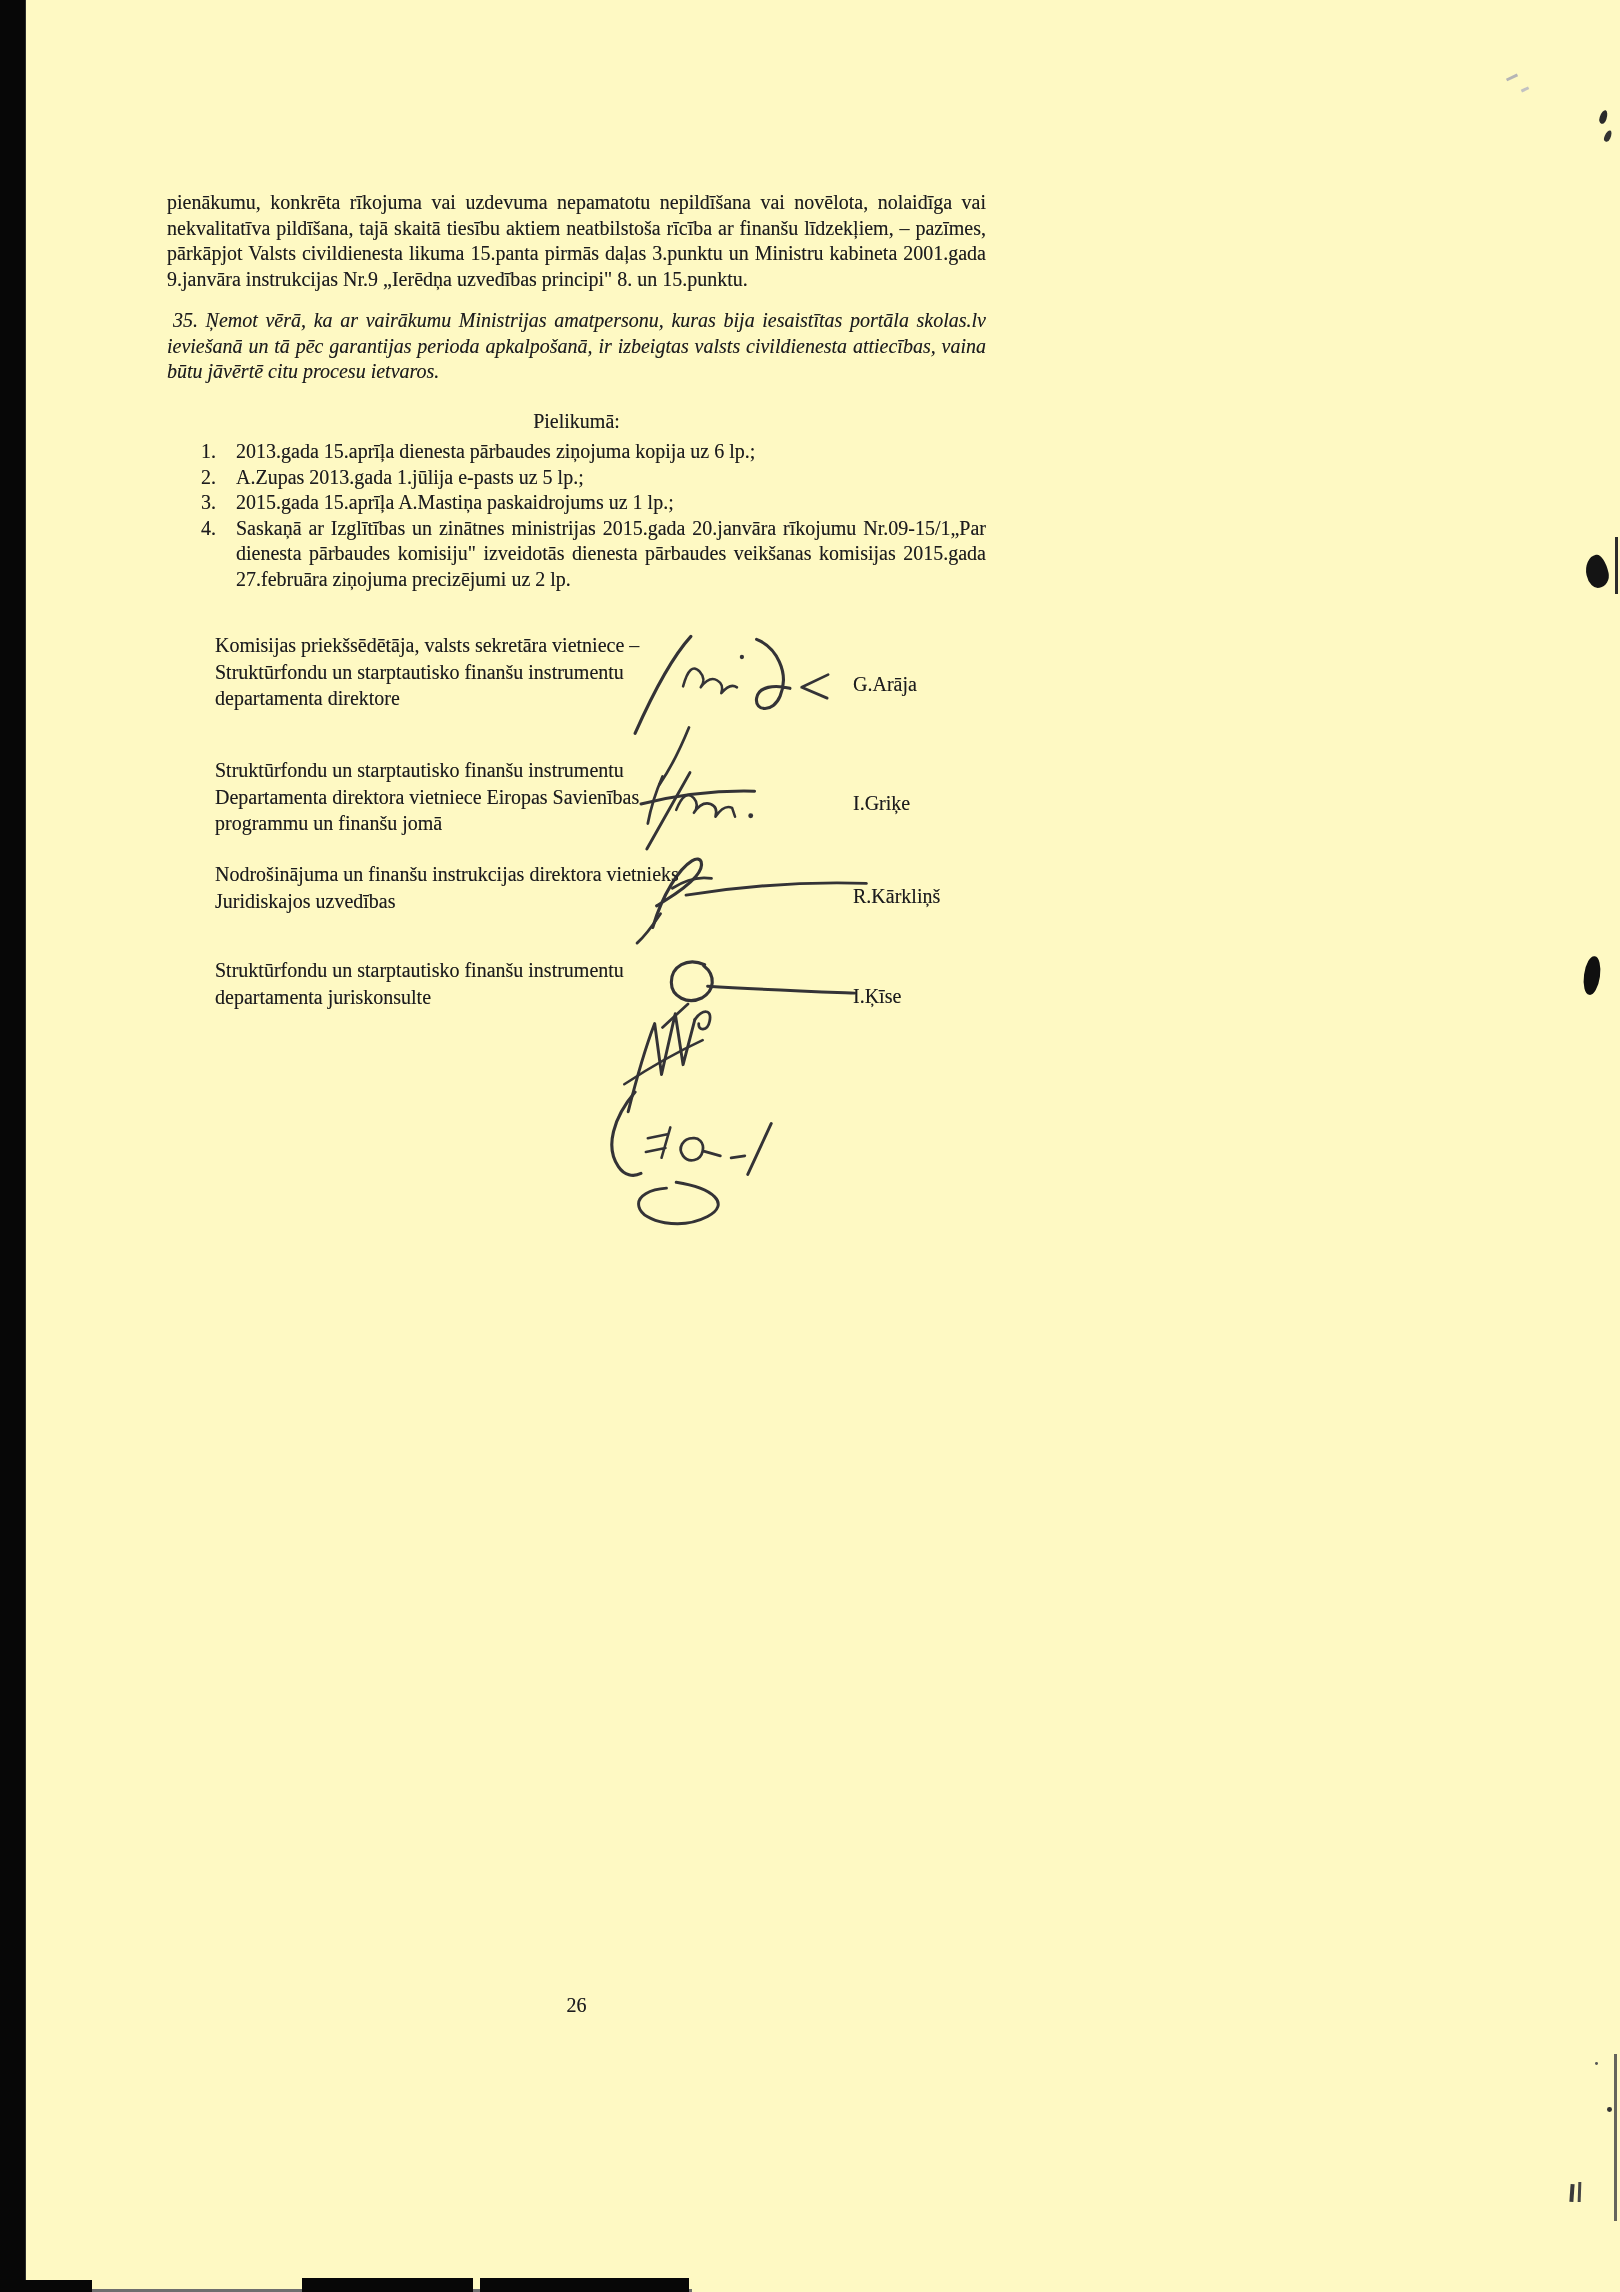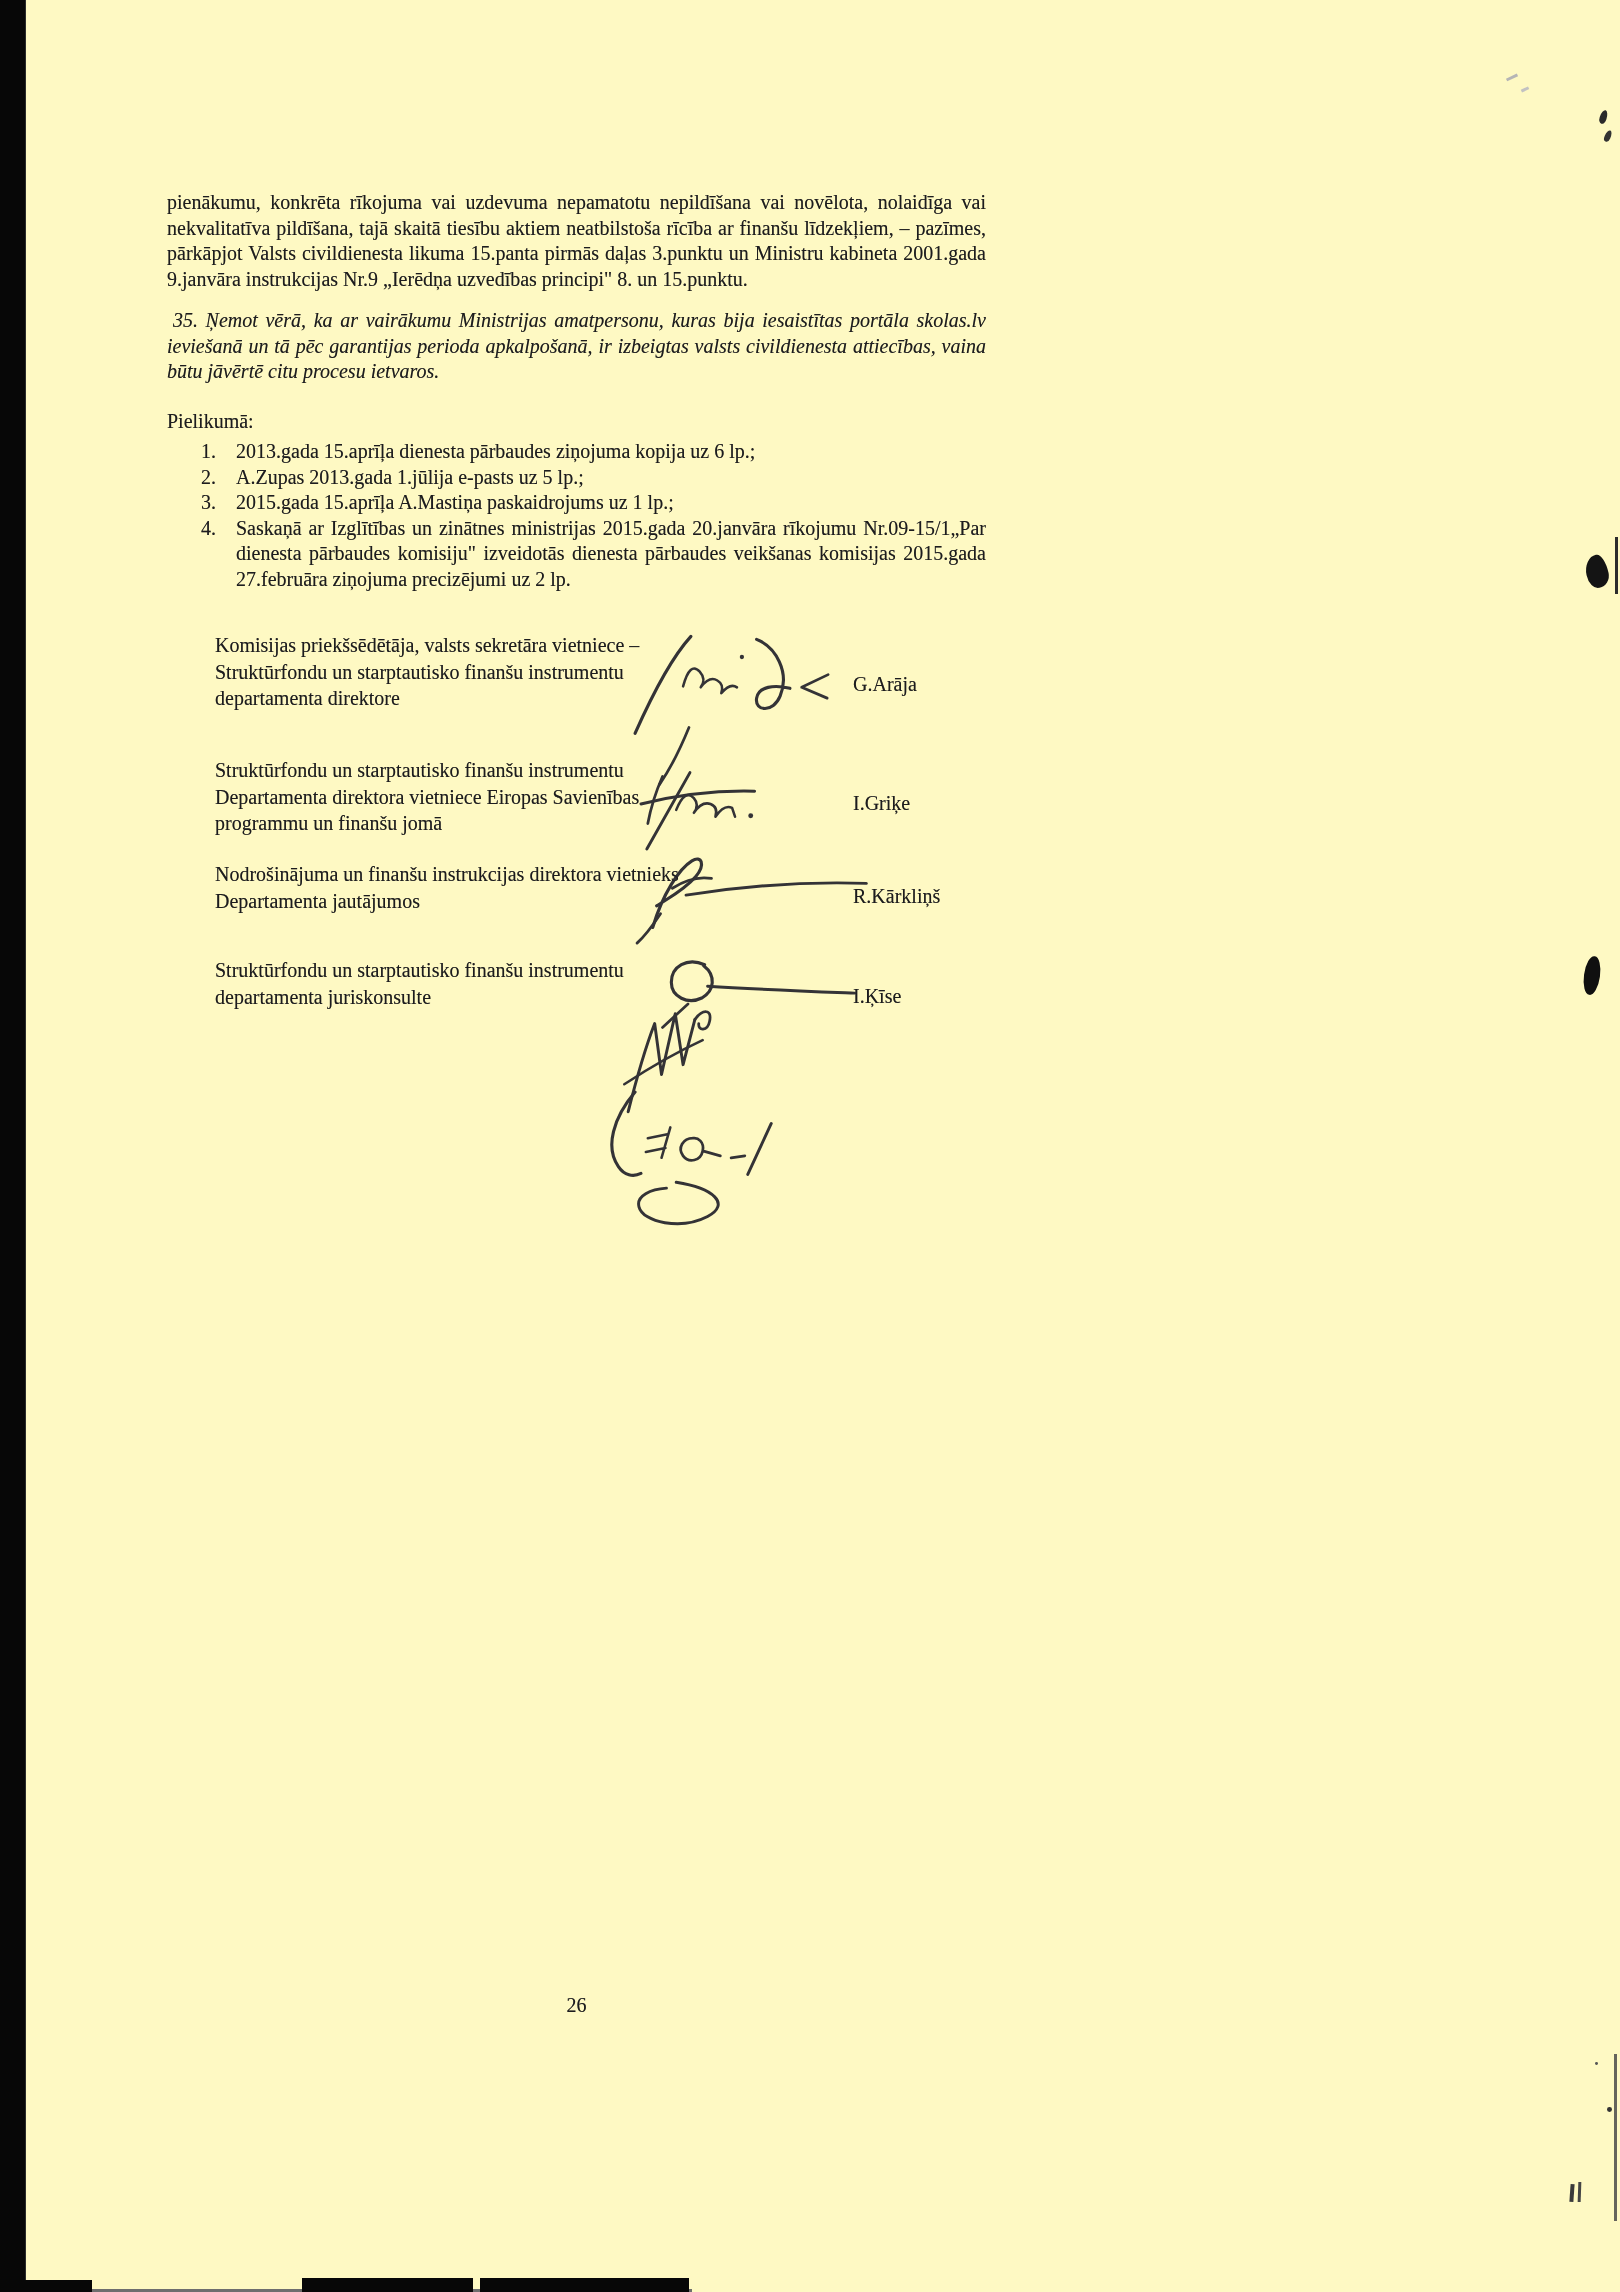--- a/index.html
+++ b/index.html
@@ -9,21 +9,21 @@
     width:1620px; height:2293px;
     background:#fef9c3;
     overflow:hidden;
     font-family:"Liberation Serif","DejaVu Serif",serif;
     color:#1c1c1e;
     text-shadow:0 0 0.5px rgba(30,30,30,0.45);
   }
   .textblock { position:absolute; left:167px; top:190px; width:819px; font-size:20px; line-height:25.5px; }
   p.para { text-align:justify; }
   .para35 { margin-top:16px; text-indent:5.9px;font-style:italic; }
-  .attach-heading { margin-top:24.5px; }
+  .attach-heading { margin-top:24.5px;text-align:center; }
   .list { margin-top:4.9px; margin-left:34px; }
   .li { display:flex; }
   .num { width:35px; flex:0 0 35px; }
   .li-text { flex:1; text-align:justify; }
 
   .sig-block { position:absolute; left:167px; width:912px; font-size:20px; line-height:26.5px; }
   .sig-title div { white-space:nowrap;margin-left:48px; }
   .sig-name { position:absolute; left:686px; white-space:nowrap; }
 
   .page-number { position:absolute; left:167px; top:1994px; width:819px; text-align:center; font-size:20px; }
@@ -93,21 +93,21 @@
       <div>Struktūrfondu un starptautisko finanšu instrumentu</div>
       <div>Departamenta direktora vietniece Eiropas Savienības</div>
       <div>programmu un finanšu jomā</div>
     </div>
     <div class="sig-name" style="top:33px">I.Griķe</div>
   </div>
 
   <div class="sig-block" style="top:861px">
     <div class="sig-title">
       <div>Nodrošinājuma un finanšu instrukcijas direktora vietnieks</div>
-      <div>Departamenta jautājumos</div>
+      <div>Juridiskajos uzvedības</div>
     </div>
     <div class="sig-name" style="top:21.6px">R.Kārkliņš</div>
   </div>
 
   <div class="sig-block" style="top:957px">
     <div class="sig-title">
       <div>Struktūrfondu un starptautisko finanšu instrumentu</div>
       <div>departamenta juriskonsulte</div>
     </div>
     <div class="sig-name" style="top:25.5px">I.Ķīse</div>

